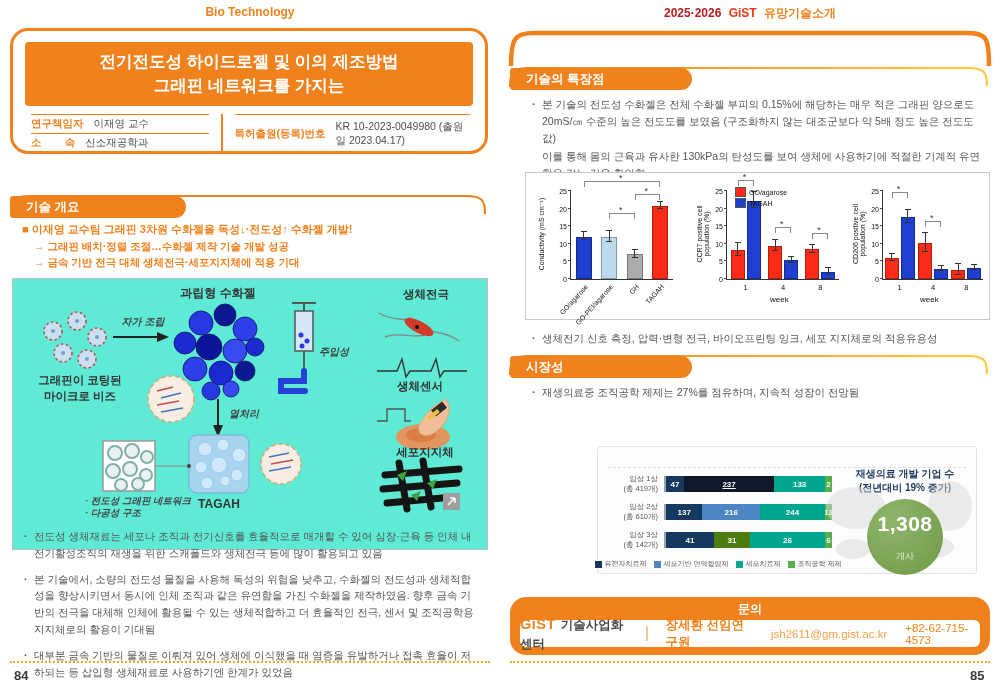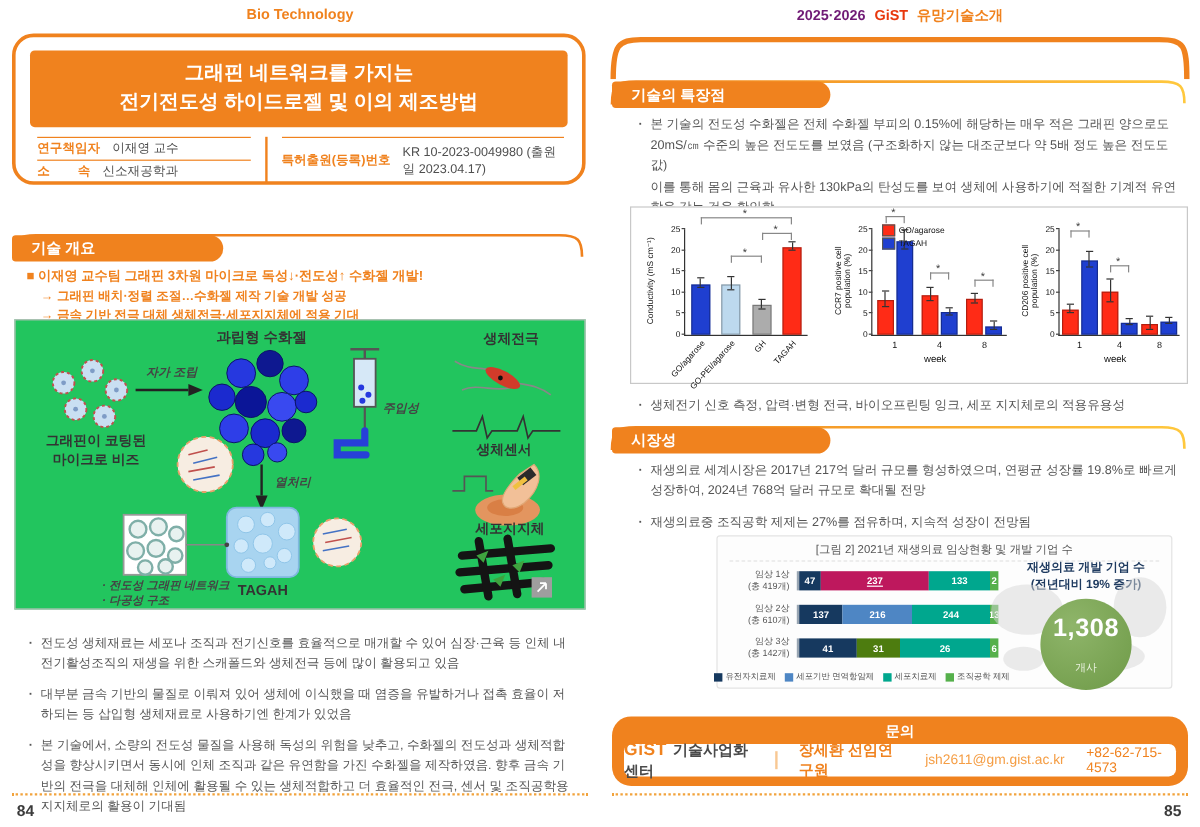--- a/index.html
+++ b/index.html
@@ -19,21 +19,21 @@
   .lab-orange{color:#F0821E;font-weight:bold;margin-right:10px;white-space:pre;}
   .info-div{width:1.5px;background:#F0821E;margin:0 12px;}
   .info-right{flex:1;border-top:1.5px solid #F0821E;display:flex;align-items:center;font-size:10.5px;}
   
   .tab{position:absolute;height:22px;background:#F0821E;color:#fff;font-weight:bold;font-size:12.5px;
        display:flex;align-items:center;padding-left:16px;border-radius:4px 14px 14px 4px;box-sizing:border-box;}
   
   .ov-head{position:absolute;left:22px;top:222px;width:460px;color:#F0821E;font-weight:bold;font-size:11px;}
   .ov-sub{position:absolute;left:34px;width:450px;color:#F0821E;font-weight:bold;font-size:10.5px;}
   
-  .fig-panel{position:absolute;left:12px;top:266px;width:476px;height:242px;border:1.5px solid #BFBFBF;background:#22c55e;box-sizing:border-box;}
+  .fig-panel{position:absolute;left:12px;top:278px;width:476px;height:272px;border:1.5px solid #BFBFBF;background:#5eead4;box-sizing:border-box;}
   .fig-label{position:absolute;color:#333;font-weight:bold;font-size:11.5px;text-align:center;white-space:pre-line;}
   .fig-italic{position:absolute;color:#444;font-style:italic;font-size:10px;font-weight:bold;white-space:pre-line;}
   
   .bullets{position:absolute;font-size:10.5px;color:#555;line-height:1.6;}
   .b-item{position:relative;padding-left:12px;margin-bottom:9px;}
   .b-item::before{content:"·";position:absolute;left:2px;top:0;font-weight:bold;color:#555;}
   .b-cont{padding-left:12px;margin-top:-7px;margin-bottom:9px;}
   
   .dotrule{position:absolute;top:661px;border-top:2px dotted #F2A33C;}
   .pagenum{position:absolute;top:668px;font-size:13px;font-weight:bold;color:#3A3A3A;}
@@ -92,22 +92,22 @@
   .c-phone{color:#F0821E;font-size:11.5px;}
   svg{display:block;}
 </style>
 </head>
 <body>
 
 <div class="run-head" style="left:0;width:500px;text-align:center;color:#F0821E;">Bio Technology</div>
 
 <div class="title-box">
   <div class="title-inner">
+    <span>전기전도성 하이드로젤 및 이의 제조방법</span>
     <span>그래핀 네트워크를 가지는</span>
-    <span>전기전도성 하이드로젤 및 이의 제조방법</span>
   </div>
   <div class="info-row">
     <div class="info-left">
       <div class="info-line">
         <span class="lab-orange">연구책임자</span>
         <span>이재영 교수</span>
       </div>
       <div class="info-line">
         <span class="lab-orange">소        속</span>
         <span>신소재공학과</span>
@@ -121,21 +121,21 @@
   </div>
 </div>
 
 <svg class="abs" style="left:8px;top:190px;" width="482" height="26">
   <path d="M4,25 C4,8 8,6 22,6 L458,6 C474,6 477,10 477,24" stroke="#F0821E" stroke-width="2.2" fill="none"></path>
 </svg>
 <div class="tab" style="left:10px;top:196px;width:176px;">
   <span>기술 개요</span>
 </div>
 
-<div class="ov-head">■ 이재영 교수팀 그래핀 3차원 마이크로 독성↓·전도성↑ 수화젤 개발!</div>
+<div class="ov-head">■ 이재영 교수팀 그래핀 3차원 수화젤을 독성↓·전도성↑ 수화젤 개발!</div>
 <div class="ov-sub" style="top:240px;">→ 그래핀 배치·정렬 조절…수화젤 제작 기술 개발 성공</div>
 <div class="ov-sub" style="top:256px;">→ 금속 기반 전극 대체 생체전극·세포지지체에 적용 기대</div>
 
 <div class="fig-panel">
   <svg width="473" height="239" viewBox="0 0 473 239">
 
     <g stroke="#C0504D" stroke-width="1.6" stroke-dasharray="2.5 2.5" fill="#C9DFF2">
       <circle cx="40" cy="52" r="9"></circle>
         <circle cx="64" cy="42" r="9"></circle>
         <circle cx="84" cy="58" r="9"></circle>
@@ -260,29 +260,29 @@
   <div class="fig-label" style="left:166px;top:218px;width:80px;font-size:12px;">TAGAH</div>
   <div class="fig-italic" style="left:72px;top:216px;width:160px;font-size:9.5px;text-align:left;line-height:1.3;">·  전도성 그래핀 네트워크
 ·  다공성 구조</div>
   <div class="fig-label" style="left:368px;top:8px;width:90px;">생체전극</div>
   <div class="fig-label" style="left:362px;top:100px;width:90px;">생체센서</div>
   <div class="fig-label" style="left:362px;top:166px;width:100px;">세포지지체</div>
 </div>
 
 <div class="bullets" style="left:22px;top:528px;width:458px;">
   <div class="b-item">전도성 생체재료는 세포나 조직과 전기신호를 효율적으로 매개할 수 있어 심장·근육 등 인체 내 전기활성조직의 재생을 위한 스캐폴드와 생체전극 등에 많이 활용되고 있음</div>
+  <div class="b-item">본 기술에서, 소량의 전도성 물질을 사용해 독성의 위험을 낮추고, 수화젤의 전도성과 생체적합성을 향상시키면서 동시에 인체 조직과 같은 유연함을 가진 수화젤을 제작하였음. 향후 금속 기반의 전극을 대체해 인체에 활용될 수 있는 생체적합하고 더 효율적인 전극, 센서 및 조직공학용 지지체로의 활용이 기대됨</div>
   <div class="b-item">대부분 금속 기반의 물질로 이뤄져 있어 생체에 이식했을 때 염증을 유발하거나 접촉 효율이 저하되는 등 삽입형 생체재료로 사용하기엔 한계가 있었음</div>
-  <div class="b-item">본 기술에서, 소량의 전도성 물질을 사용해 독성의 위험을 낮추고, 수화젤의 전도성과 생체적합성을 향상시키면서 동시에 인체 조직과 같은 유연함을 가진 수화젤을 제작하였음. 향후 금속 기반의 전극을 대체해 인체에 활용될 수 있는 생체적합하고 더 효율적인 전극, 센서 및 조직공학용 지지체로의 활용이 기대됨</div>
 </div>
 
 <div class="dotrule" style="left:10px;width:480px;"></div>
 <div class="pagenum" style="left:14px;">84</div>
 
 <div class="run-head" style="left:500px;width:500px;text-align:center;">
-  <span style="color:#701a75;">2025·2026</span>
+  <span style="color:#b91c1c;">2025·2026</span>
   <span style="color:#E8380D;font-weight:800;margin:0 4px;">GiST</span>
   <span style="color:#F0821E;">유망기술소개</span>
 </div>
 
 <svg class="abs" style="left:506px;top:26px;" width="488" height="40">
   <path d="M5,40 C5,12 9,7 28,7 L460,7 C481,7 483,12 483,40" stroke="#F0821E" stroke-width="4.5" fill="none"></path>
 </svg>
 
 <svg class="abs" style="left:506px;top:62px;" width="486" height="26">
   <defs>
@@ -432,38 +432,36 @@
 </div>
 
 <svg class="abs" style="left:506px;top:350px;" width="486" height="26">
   <path d="M4,25 C4,8 8,6 24,6 L462,6 C478,6 481,10 481,24" stroke="url(#g1)" stroke-width="2.2" fill="none"></path>
 </svg>
 <div class="tab" style="left:510px;top:356px;width:182px;">
   <span>시장성</span>
 </div>
 
 <div class="bullets" style="left:530px;top:384px;width:452px;">
-  <div class="b-item">재생의료 세계시장은 2017년 217억 달러 규모를 형성하였으며, 연평균 성장률 19.8%로 빠르게 성장하여, 2024년 768억 달러 규모로 확대될 전망</div>
   <div class="b-item">재생의료중 조직공학 제제는 27%를 점유하며, 지속적 성장이 전망됨</div>
 </div>
 
 <div class="fig2">
-  <div class="fig2-title">[그림 2] 2021년 재생의료 임상현황 및 개발 기업 수</div>
   <div class="fig2-sep"></div>
   <div class="blob" style="left:228px;top:40px;width:60px;height:42px;"></div>
   <div class="blob" style="left:330px;top:34px;width:44px;height:50px;"></div>
   <div class="blob" style="left:300px;top:88px;width:56px;height:24px;"></div>
   <div class="blob" style="left:238px;top:92px;width:34px;height:20px;"></div>
   <div class="stackrows" id="stackrows">
       <div class="srow">
         <div class="slab">임상 1상
 (총 419개)</div>
         <div class="sbars">
           <div class="sseg" style="flex-grow: 47; background: rgb(22, 57, 95);">47</div>
-          <div class="sseg" style="flex-grow: 237; background: #be185d; text-decoration: underline;">237</div>
+          <div class="sseg" style="flex-grow: 237; background: #0f172a; text-decoration: underline;">237</div>
           <div class="sseg" style="flex-grow: 133; background: rgb(0, 167, 142);">133</div>
           <div class="sseg" style="flex-grow: 2; background: rgb(85, 176, 75);">2</div>
         </div>
       </div>
       <div class="srow">
         <div class="slab">임상 2상
 (총 610개)</div>
         <div class="sbars">
           <div class="sseg" style="flex-grow: 137; background: rgb(22, 57, 95);">137</div>
           <div class="sseg" style="flex-grow: 216; background: rgb(78, 134, 196);">216</div>

